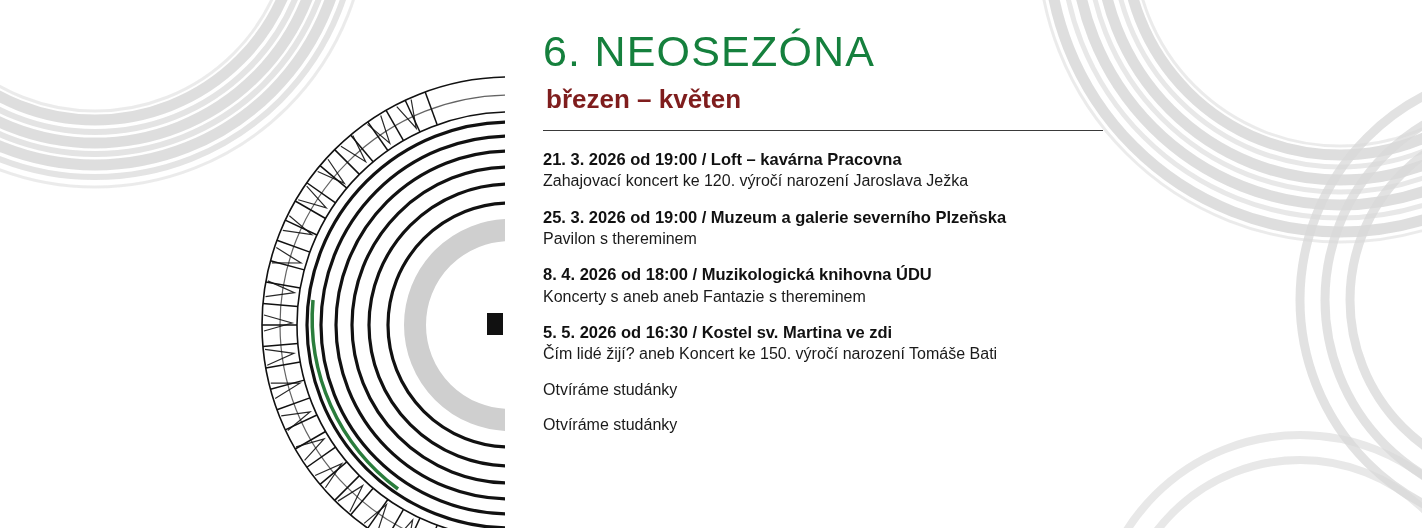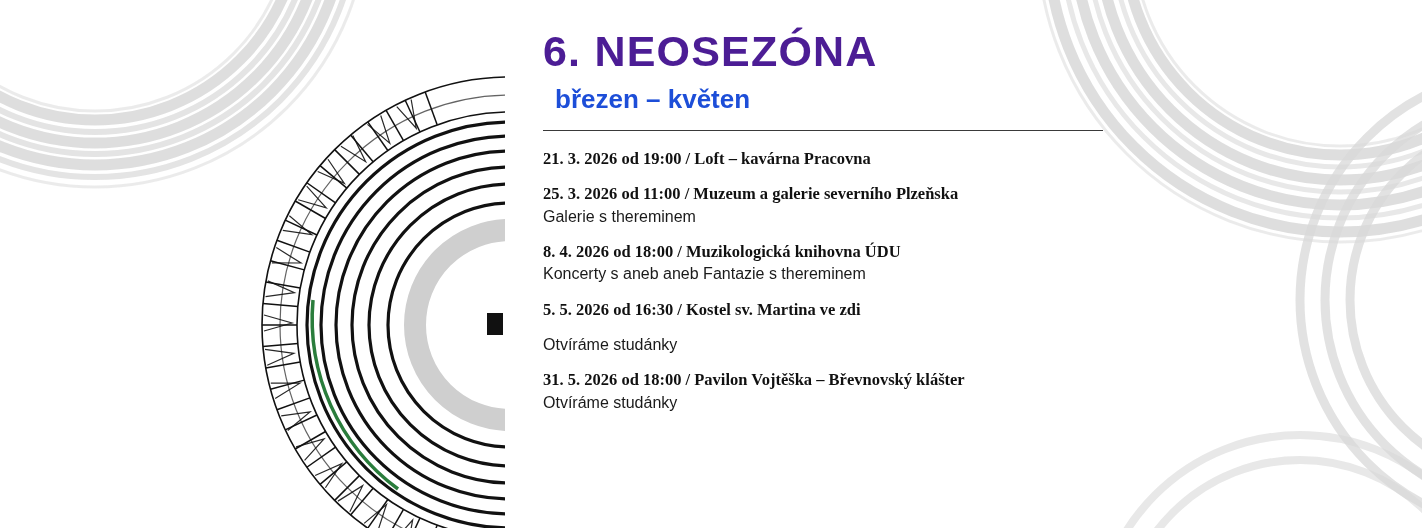--- a/index.html
+++ b/index.html
@@ -62,33 +62,33 @@
     top: 0;
     width: 600px;
     height: 528px;
   }
 
   .title {
     position: absolute;
     left: 0;
     top: 30px;
     font-size: 43px;
-    font-weight: 700;
+    font-weight: 400;
     letter-spacing: 1.2px;
-    color: #4c1d95;
+    color: #15803d;
     line-height: 1;
     white-space: nowrap;
   }
   .subtitle {
     position: absolute;
-    left: 12px;
+    left: 3px;
     top: 86px;
     font-size: 26px;
     font-weight: 700;
-    color: #1d4ed8;
+    color: #7f1d1d;
     line-height: 1;
     white-space: nowrap;
   }
   .divider {
     position: absolute;
     left: 0;
     top: 130px;
     width: 560px;
     height: 1px;
     background: #3a3a3a;
@@ -102,21 +102,20 @@
   }
   .event {
     margin-bottom: 13px;
   }
   .event-head {
     font-size: 16.5px;
     font-weight: 700;
     color: #111111;
     line-height: 1.35;
     white-space: nowrap;
-    font-family: Liberation Serif, serif;
   }
   .event-desc {
     font-size: 16px;
     font-weight: 400;
     color: #1a1a1a;
     line-height: 1.4;
     white-space: nowrap;
   }
 </style>
 </head>
@@ -273,33 +272,34 @@
 <div class="mask-col"></div>
 
 <div class="content">
   <div class="title">6. NEOSEZÓNA</div>
   <div class="subtitle">březen – květen</div>
   <div class="divider"></div>
 
   <div class="events">
     <div class="event">
       <div class="event-head">21. 3. 2026 od 19:00 / Loft – kavárna Pracovna</div>
-    </div>
-    <div class="event">
-      <div class="event-head">25. 3. 2026 od 11:00 / Muzeum a galerie severního Plzeňska</div>
-      <div class="event-desc">Galerie s thereminem</div>
+      <div class="event-desc">Zahajovací koncert ke 120. výročí narození Jaroslava Ježka</div>
+    </div>
+    <div class="event">
+      <div class="event-head">25. 3. 2026 od 19:00 / Muzeum a galerie severního Plzeňska</div>
+      <div class="event-desc">Pavilon s thereminem</div>
     </div>
     <div class="event">
       <div class="event-head">8. 4. 2026 od 18:00 / Muzikologická knihovna ÚDU</div>
       <div class="event-desc">Koncerty s aneb aneb Fantazie s thereminem</div>
     </div>
     <div class="event">
       <div class="event-head">5. 5. 2026 od 16:30 / Kostel sv. Martina ve zdi</div>
+      <div class="event-desc">Čím lidé žijí? aneb Koncert ke 150. výročí narození Tomáše Bati</div>
     </div>
     <div class="event">
       <div class="event-desc">Otvíráme studánky</div>
     </div>
     <div class="event">
-      <div class="event-head">31. 5. 2026 od 18:00 / Pavilon Vojtěška – Břevnovský klášter</div>
       <div class="event-desc">Otvíráme studánky</div>
     </div>
   </div>
 </div>
 
 </body></html>

